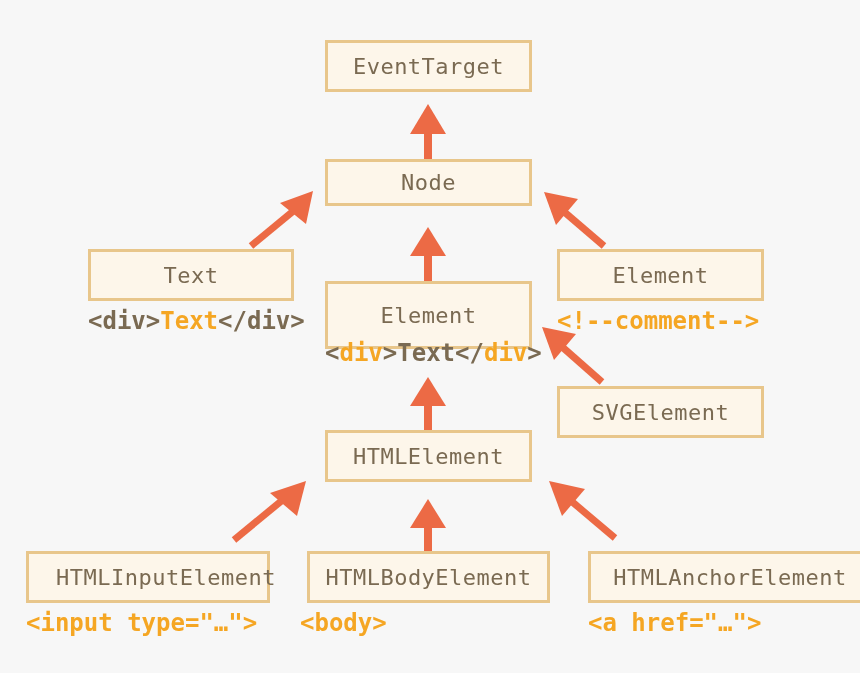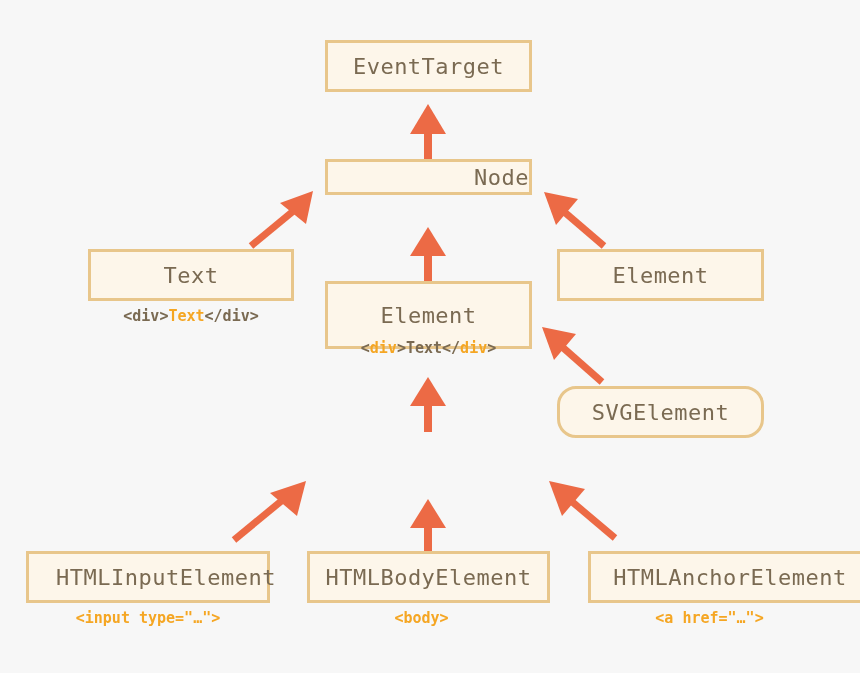--- a/index.html
+++ b/index.html
@@ -37,23 +37,22 @@
     justify-content: center;
     color: #7a6a52;
     font-family: "DejaVu Sans Mono", "Liberation Mono", monospace;
     font-size: 22px;
     font-weight: normal;
     letter-spacing: 0.5px;
     white-space: nowrap;
   }
   .code-label {
     position: absolute;
-    text-align: center;
     font-family: "DejaVu Sans Mono", "Liberation Mono", monospace;
-    font-size: 15px;
+    font-size: 24px;
     font-weight: bold;
     white-space: nowrap;
     color: #7a6a52;
     letter-spacing: 0px;
   }
   .tok-orange { color: #f5a623; }
   .tok-gray   { color: #7a6a52; }
 </style>
 </head>
 <body>
@@ -105,21 +104,21 @@
     <g>
       <line x1="615" y1="538" x2="570" y2="500" stroke="#ec6a45" stroke-width="7"></line>
       <polygon points="549,481 585,489 562,516" fill="#ec6a45"></polygon>
     </g>
   </svg>
 
   <div class="node-box" style="left:325px; top:40px; width:207px; height:52px;">
     <span>EventTarget</span>
   </div>
 
-  <div class="node-box" style="left:325px; top:159px; width:207px; height:36px;justify-content:flex-end;">
+  <div class="node-box" style="left:325px; top:159px; width:207px; height:47px;">
     <span>Node</span>
   </div>
 
   <div class="node-box" style="left:88px; top:249px; width:206px; height:52px;">
     <span>Text</span>
   </div>
 
   <div class="code-label" style="left:88px; top:307px; width:206px;">
     <span class="tok-gray">&lt;div&gt;</span><span class="tok-orange">Text</span><span class="tok-gray">&lt;/div&gt;</span>
   </div>
@@ -129,25 +128,31 @@
   </div>
 
   <div class="code-label" style="left:325px; top:339px; width:207px;">
     <span class="tok-gray">&lt;</span><span class="tok-orange">div</span><span class="tok-gray">&gt;Text&lt;/</span><span class="tok-orange">div</span><span class="tok-gray">&gt;</span>
   </div>
 
   <div class="node-box" style="left:557px; top:249px; width:207px; height:52px;">
     <span>Element</span>
   </div>
 
+  <div class="code-label" style="left:557px; top:307px; width:207px;">
+    <span class="tok-orange">&lt;!--comment--&gt;</span>
+  </div>
 
-  <div class="node-box" style="left:557px; top:386px; width:207px; height:52px;border-radius:19px;">
+  <div class="node-box" style="left:557px; top:386px; width:207px; height:52px;">
     <span>SVGElement</span>
   </div>
 
+  <div class="node-box" style="left:325px; top:430px; width:207px; height:52px;">
+    <span>HTMLElement</span>
+  </div>
 
   <div class="node-box" style="left:26px; top:551px; width:244px; height:52px;padding-left:36px;">
     <span>HTMLInputElement</span>
   </div>
 
   <div class="code-label" style="left:26px; top:609px; width:244px;">
     <span class="tok-orange">&lt;input type="…"&gt;</span>
   </div>
 
   <div class="node-box" style="left:307px; top:551px; width:243px; height:52px;align-items:center;">

